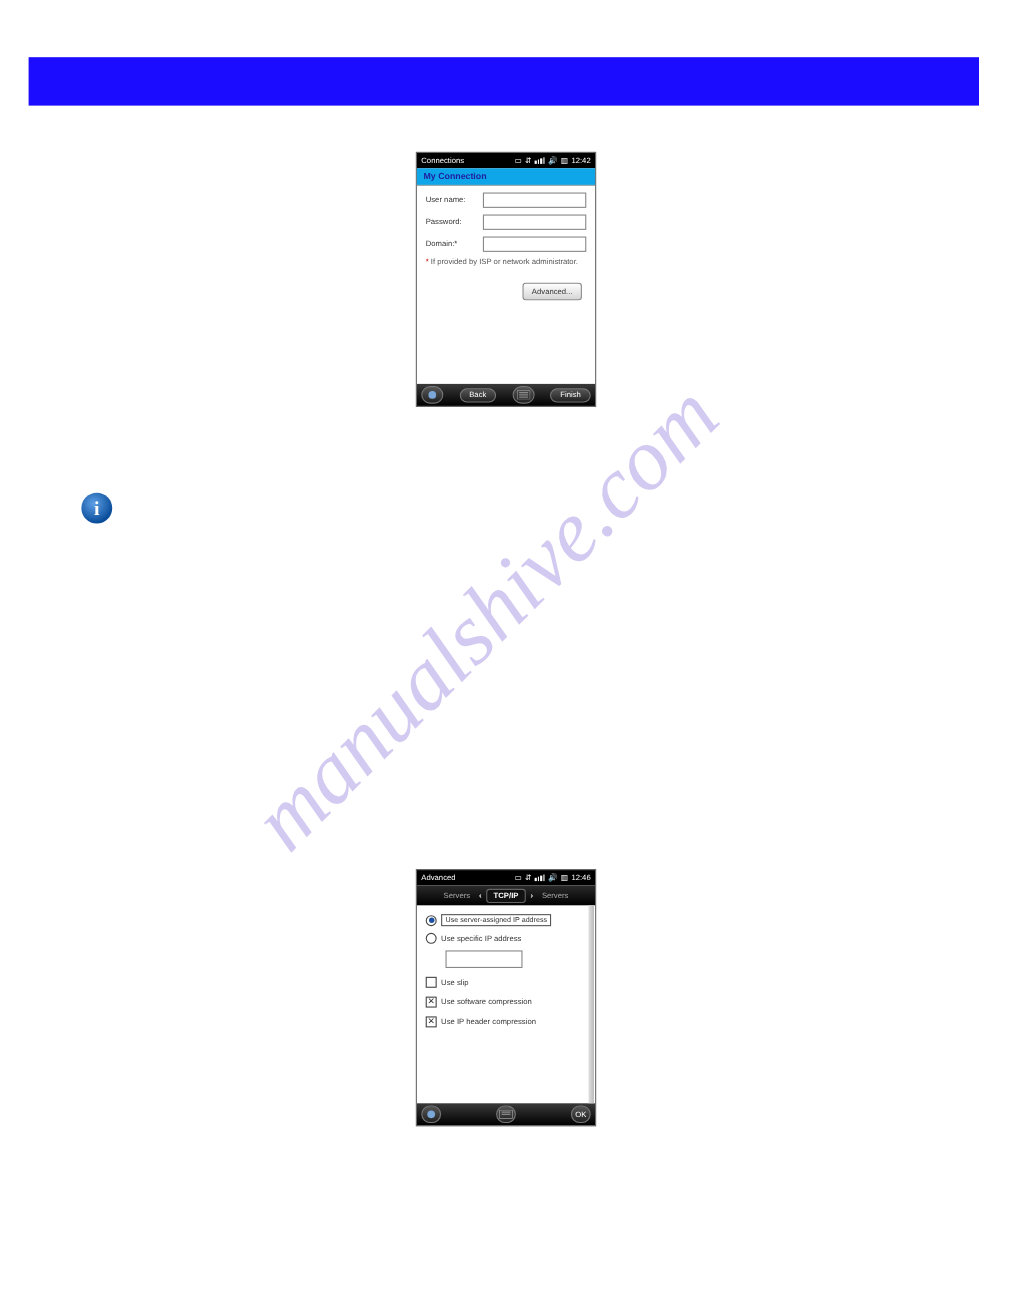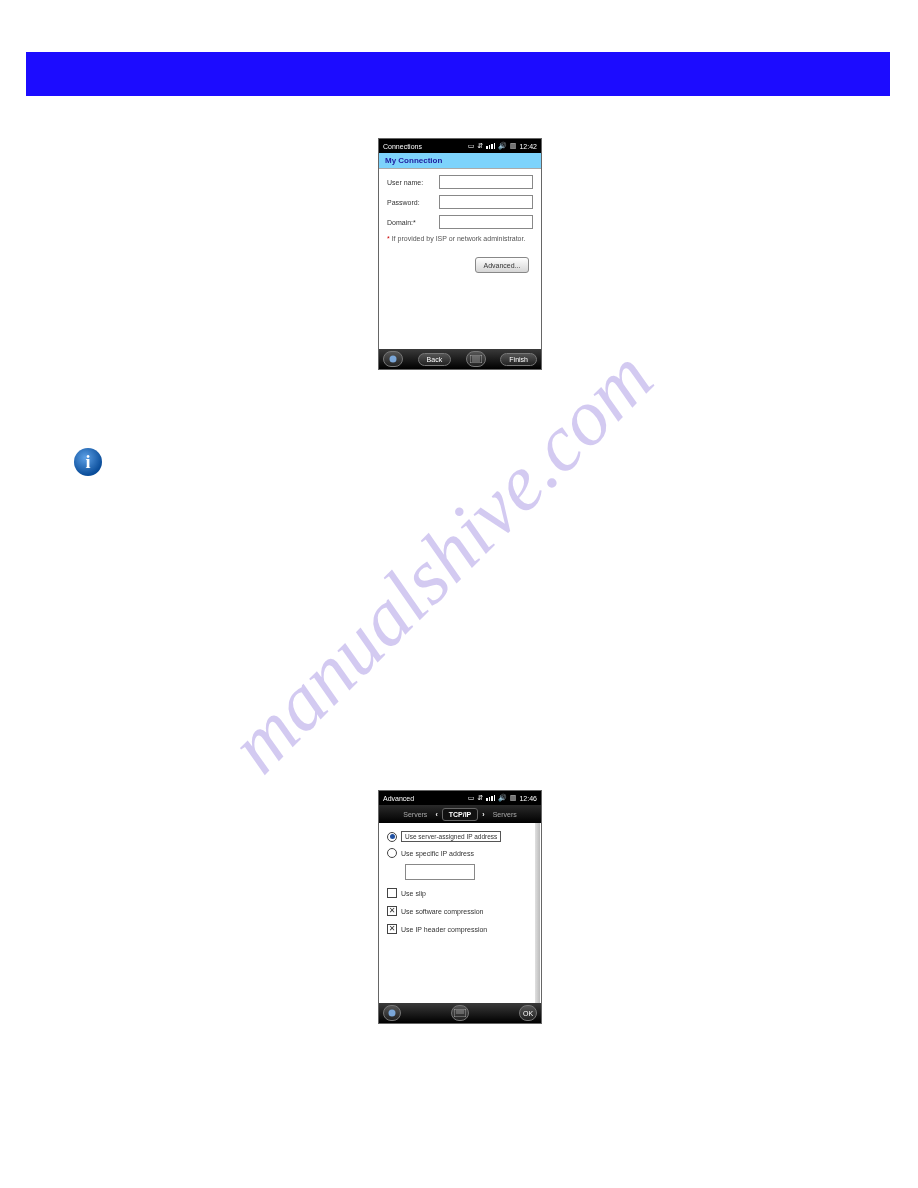--- a/index.html
+++ b/index.html
@@ -69,21 +69,21 @@
     color: #fff;
     display: flex;
     align-items: center;
     justify-content: space-between;
     padding: 0 4px;
     font-size: 7px;
   }
   .phone1 .titlebar .status-icons { display: flex; gap: 3px; align-items: center; }
   .phone1 .my-conn-bar {
     height: 16px;
-    background: #7dd3fc;
+    background: #0ea5e9;
     border-bottom: 1px solid #aaa;
     color: #2020a0;
     font-weight: bold;
     font-size: 8px;
     padding: 3px 6px;
   }
   .phone1 .form-area {
     flex: 1;
     padding: 6px 8px;
     color: #333;

